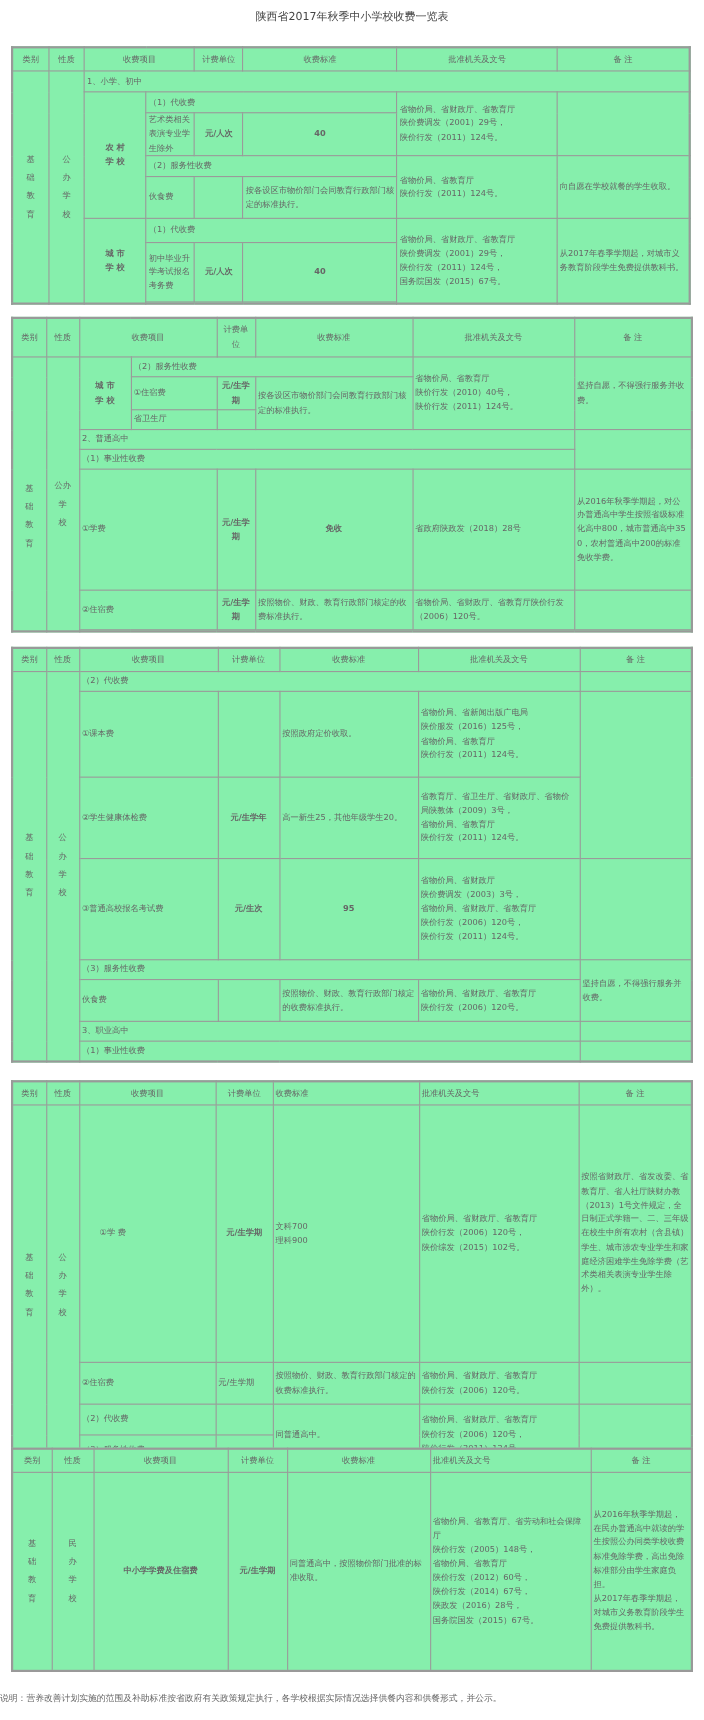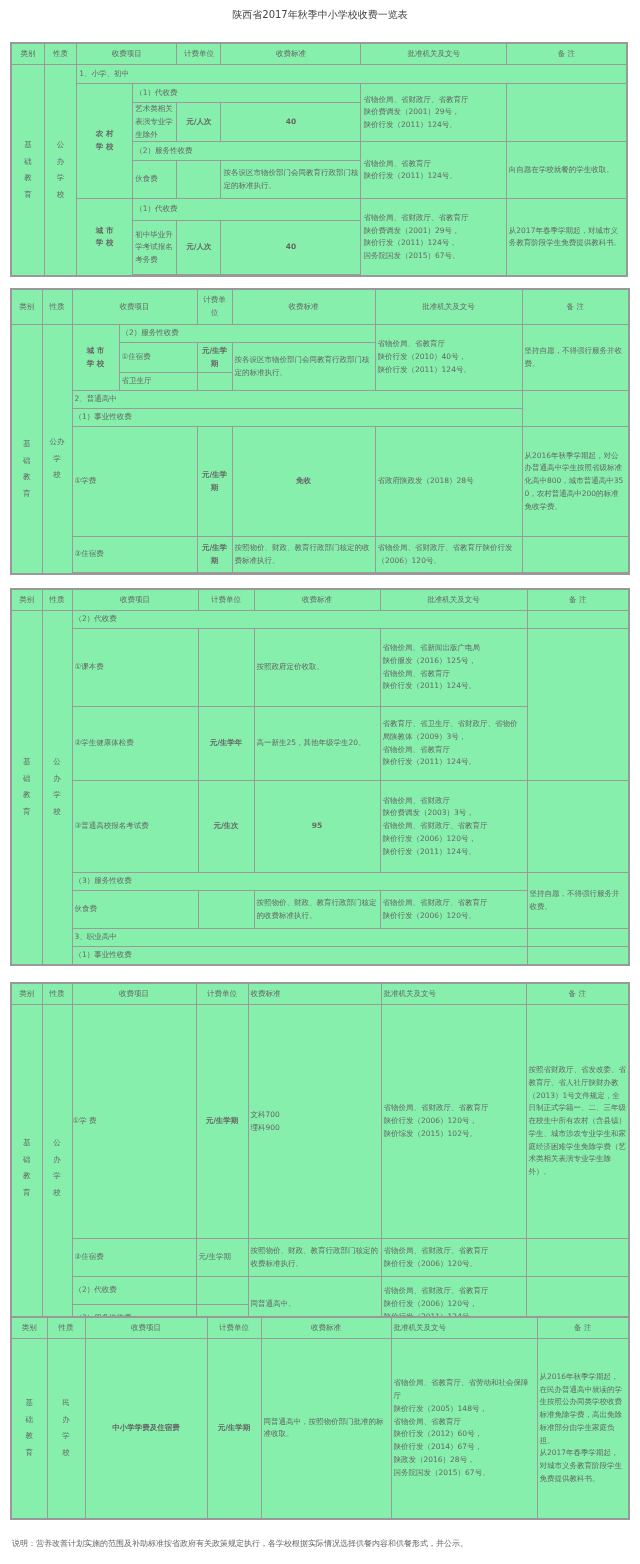--- a/index.html
+++ b/index.html
@@ -1,20 +1,20 @@
 <!DOCTYPE html>
 <html><head>
 <meta charset="utf-8">
 <style>
   html, body { margin:0; padding:0; background:#ffffff; }
   body { width:640px; height:1564px; position:relative; overflow:hidden;
          font-family:"DejaVu Sans", sans-serif; color:#555; }
   .title { position:absolute; top:8px; left:0; width:640px; text-align:center;
            font-size:10px; color:#444; }
-  .note { position:absolute; left:12px; top:1538px; font-size:8px; color:#666;text-align:center; }
+  .note { position:absolute; left:0; top:1538px; font-size:8px; color:#666;text-align:center; }
   table { position:absolute; border-collapse:collapse; table-layout:fixed;
           font-size:7.5px; line-height:1.7; color:#666; background:#86efac; }
   td { border:1px solid #9a9a9a; padding:0 2px; vertical-align:middle; word-break:break-all; }
   td.c { text-align:center;font-weight:bold; }
   td.h { text-align:center; height:20px; }
   td.vert { text-align:center; line-height:2.2; }
   table.outer { border:2px solid #999; }
   .ml { white-space:pre-line; }
 </style>
 </head>
@@ -280,21 +280,21 @@
   </tr>
   <tr style="height:234px">
     <td rowspan="4" class="vert ml">基
 础
 教
 育</td>
     <td rowspan="4" class="vert ml">公
 办
 学
 校</td>
-    <td style="padding-left:0">①学 费</td>
+    <td style="padding-left:18px">①学 费</td>
     <td class="c">元/生学期</td>
     <td class="ml">文科700
 理科900</td>
     <td class="ml">省物价局、省财政厅、省教育厅
 陕价行发（2006）120号，
 陕价综发（2015）102号。</td>
     <td>按照省财政厅、省发改委、省教育厅、省人社厅陕财办教（2013）1号文件规定，全日制正式学籍一、二、三年级在校生中所有农村（含县镇）学生、城市涉农专业学生和家庭经济困难学生免除学费（艺术类相关表演专业学生除外）。</td>
   </tr>
   <tr style="height:38px">
     <td>②住宿费</td>

